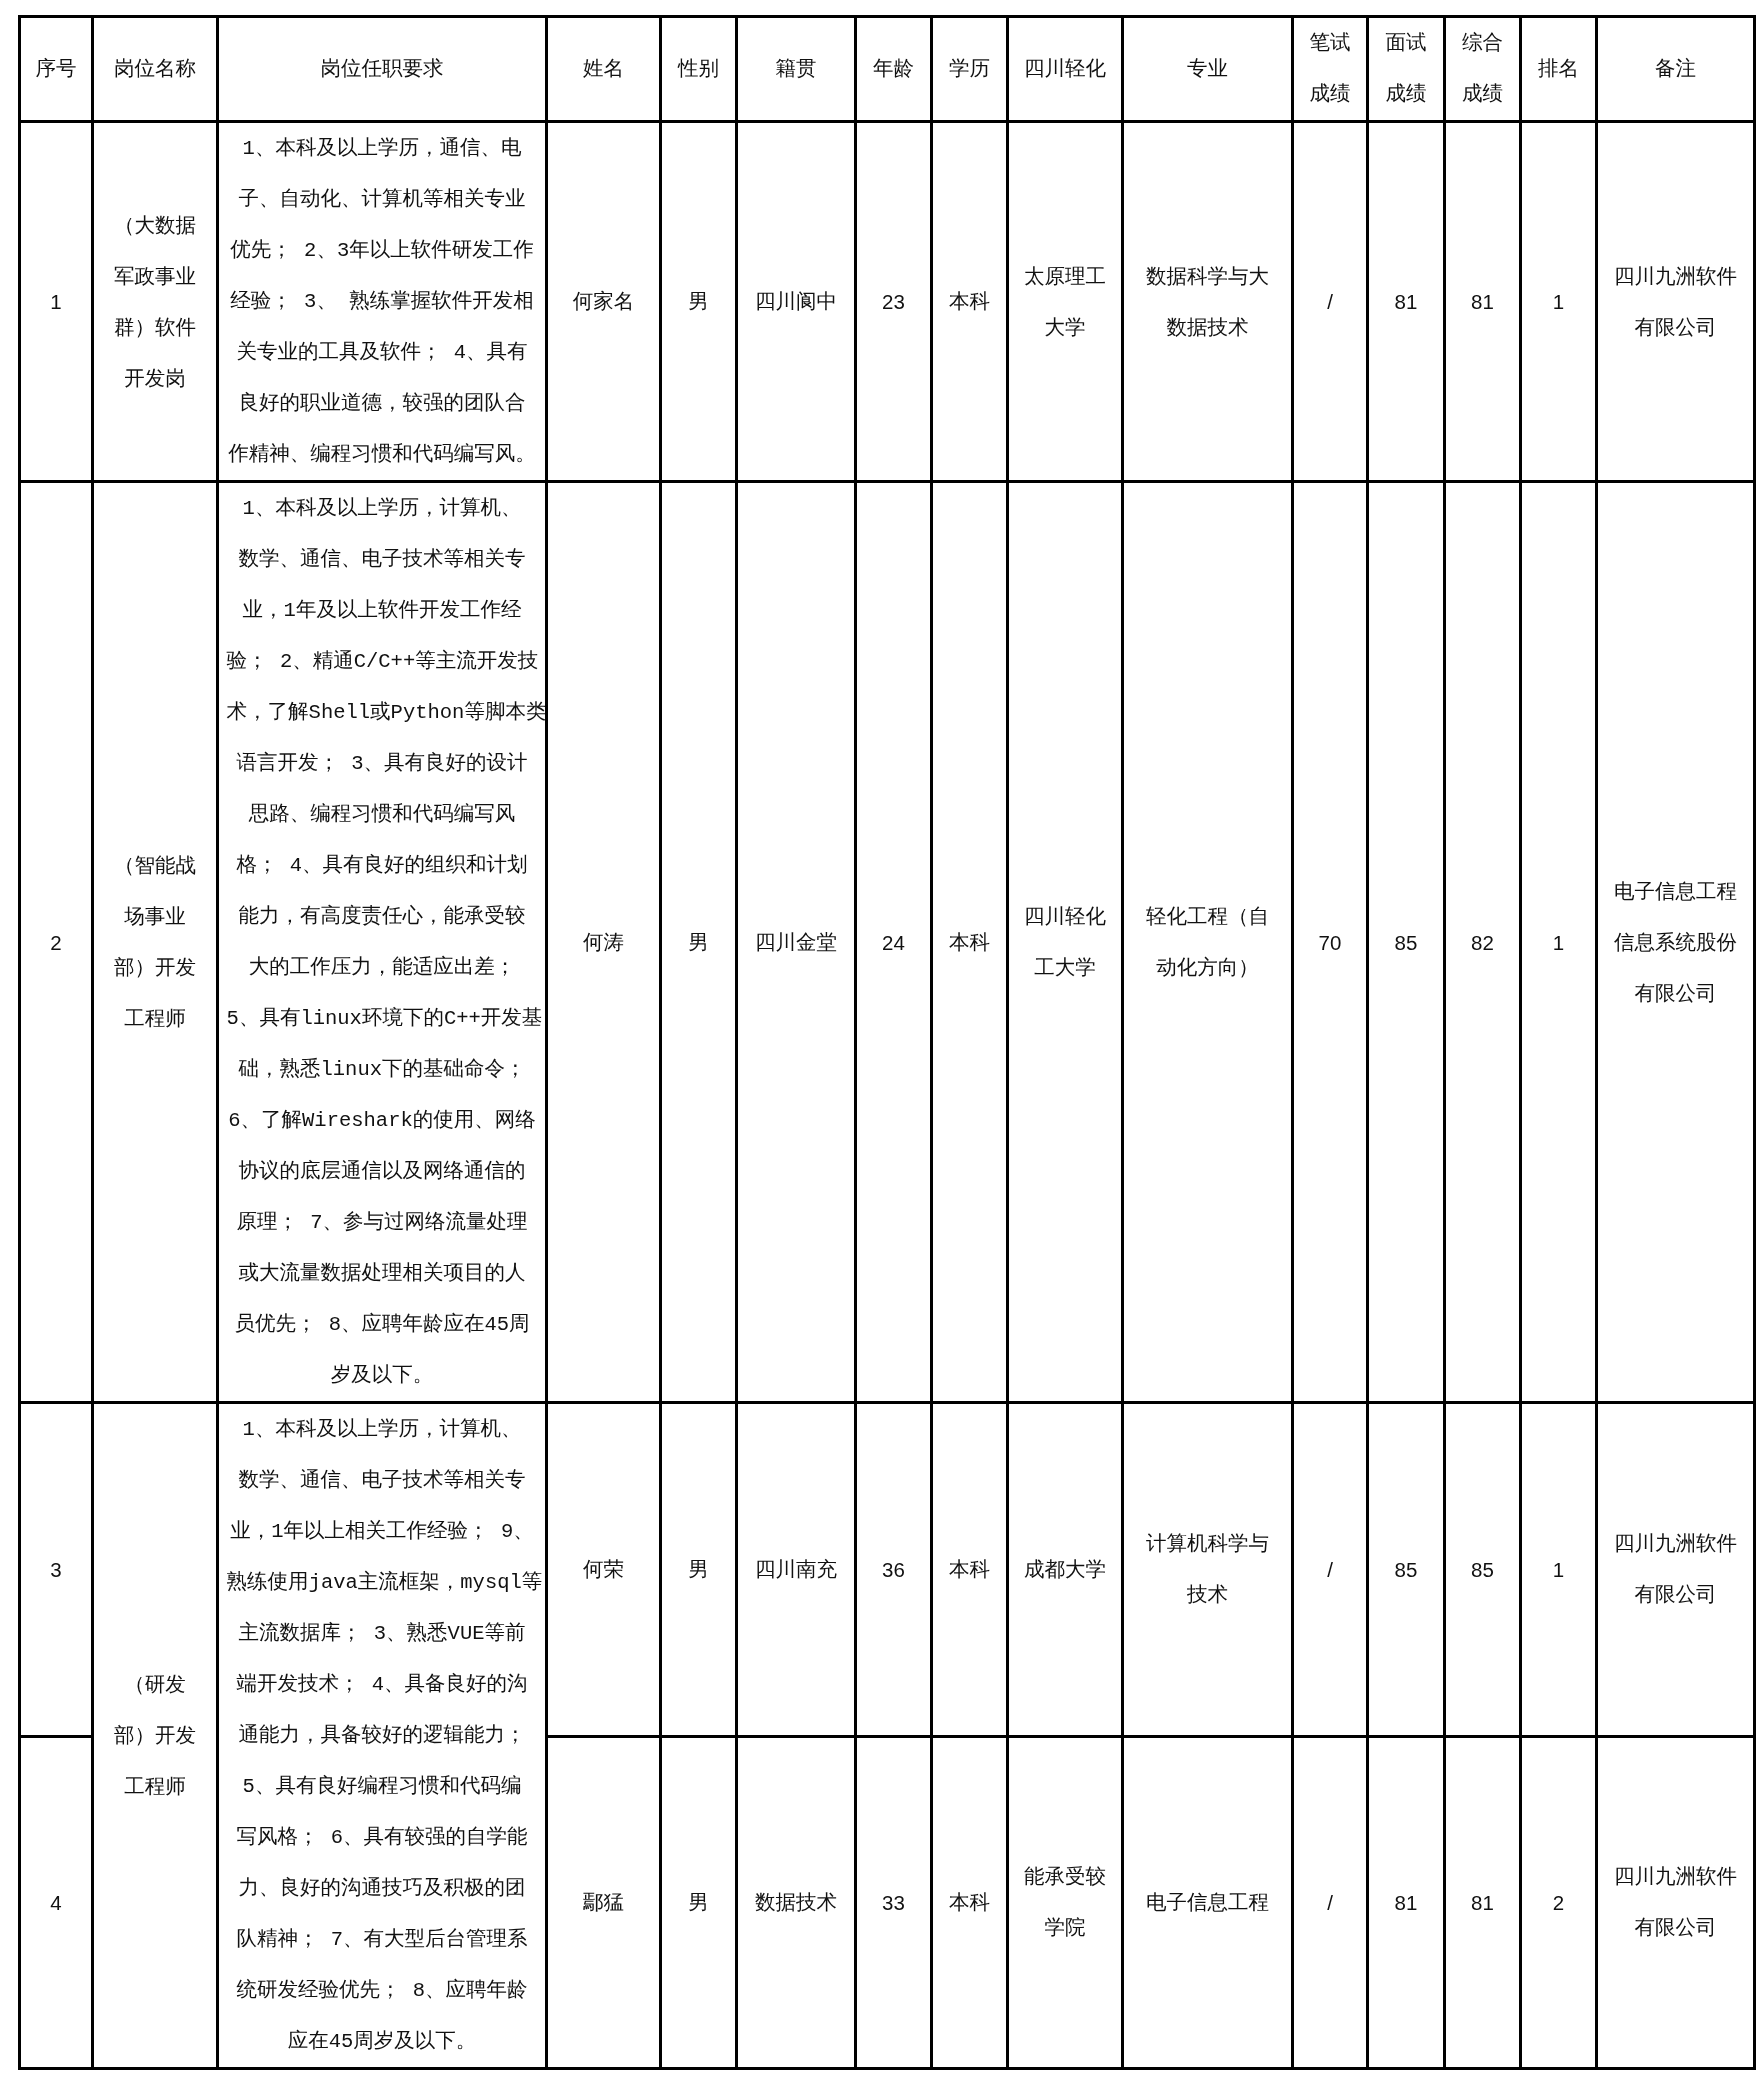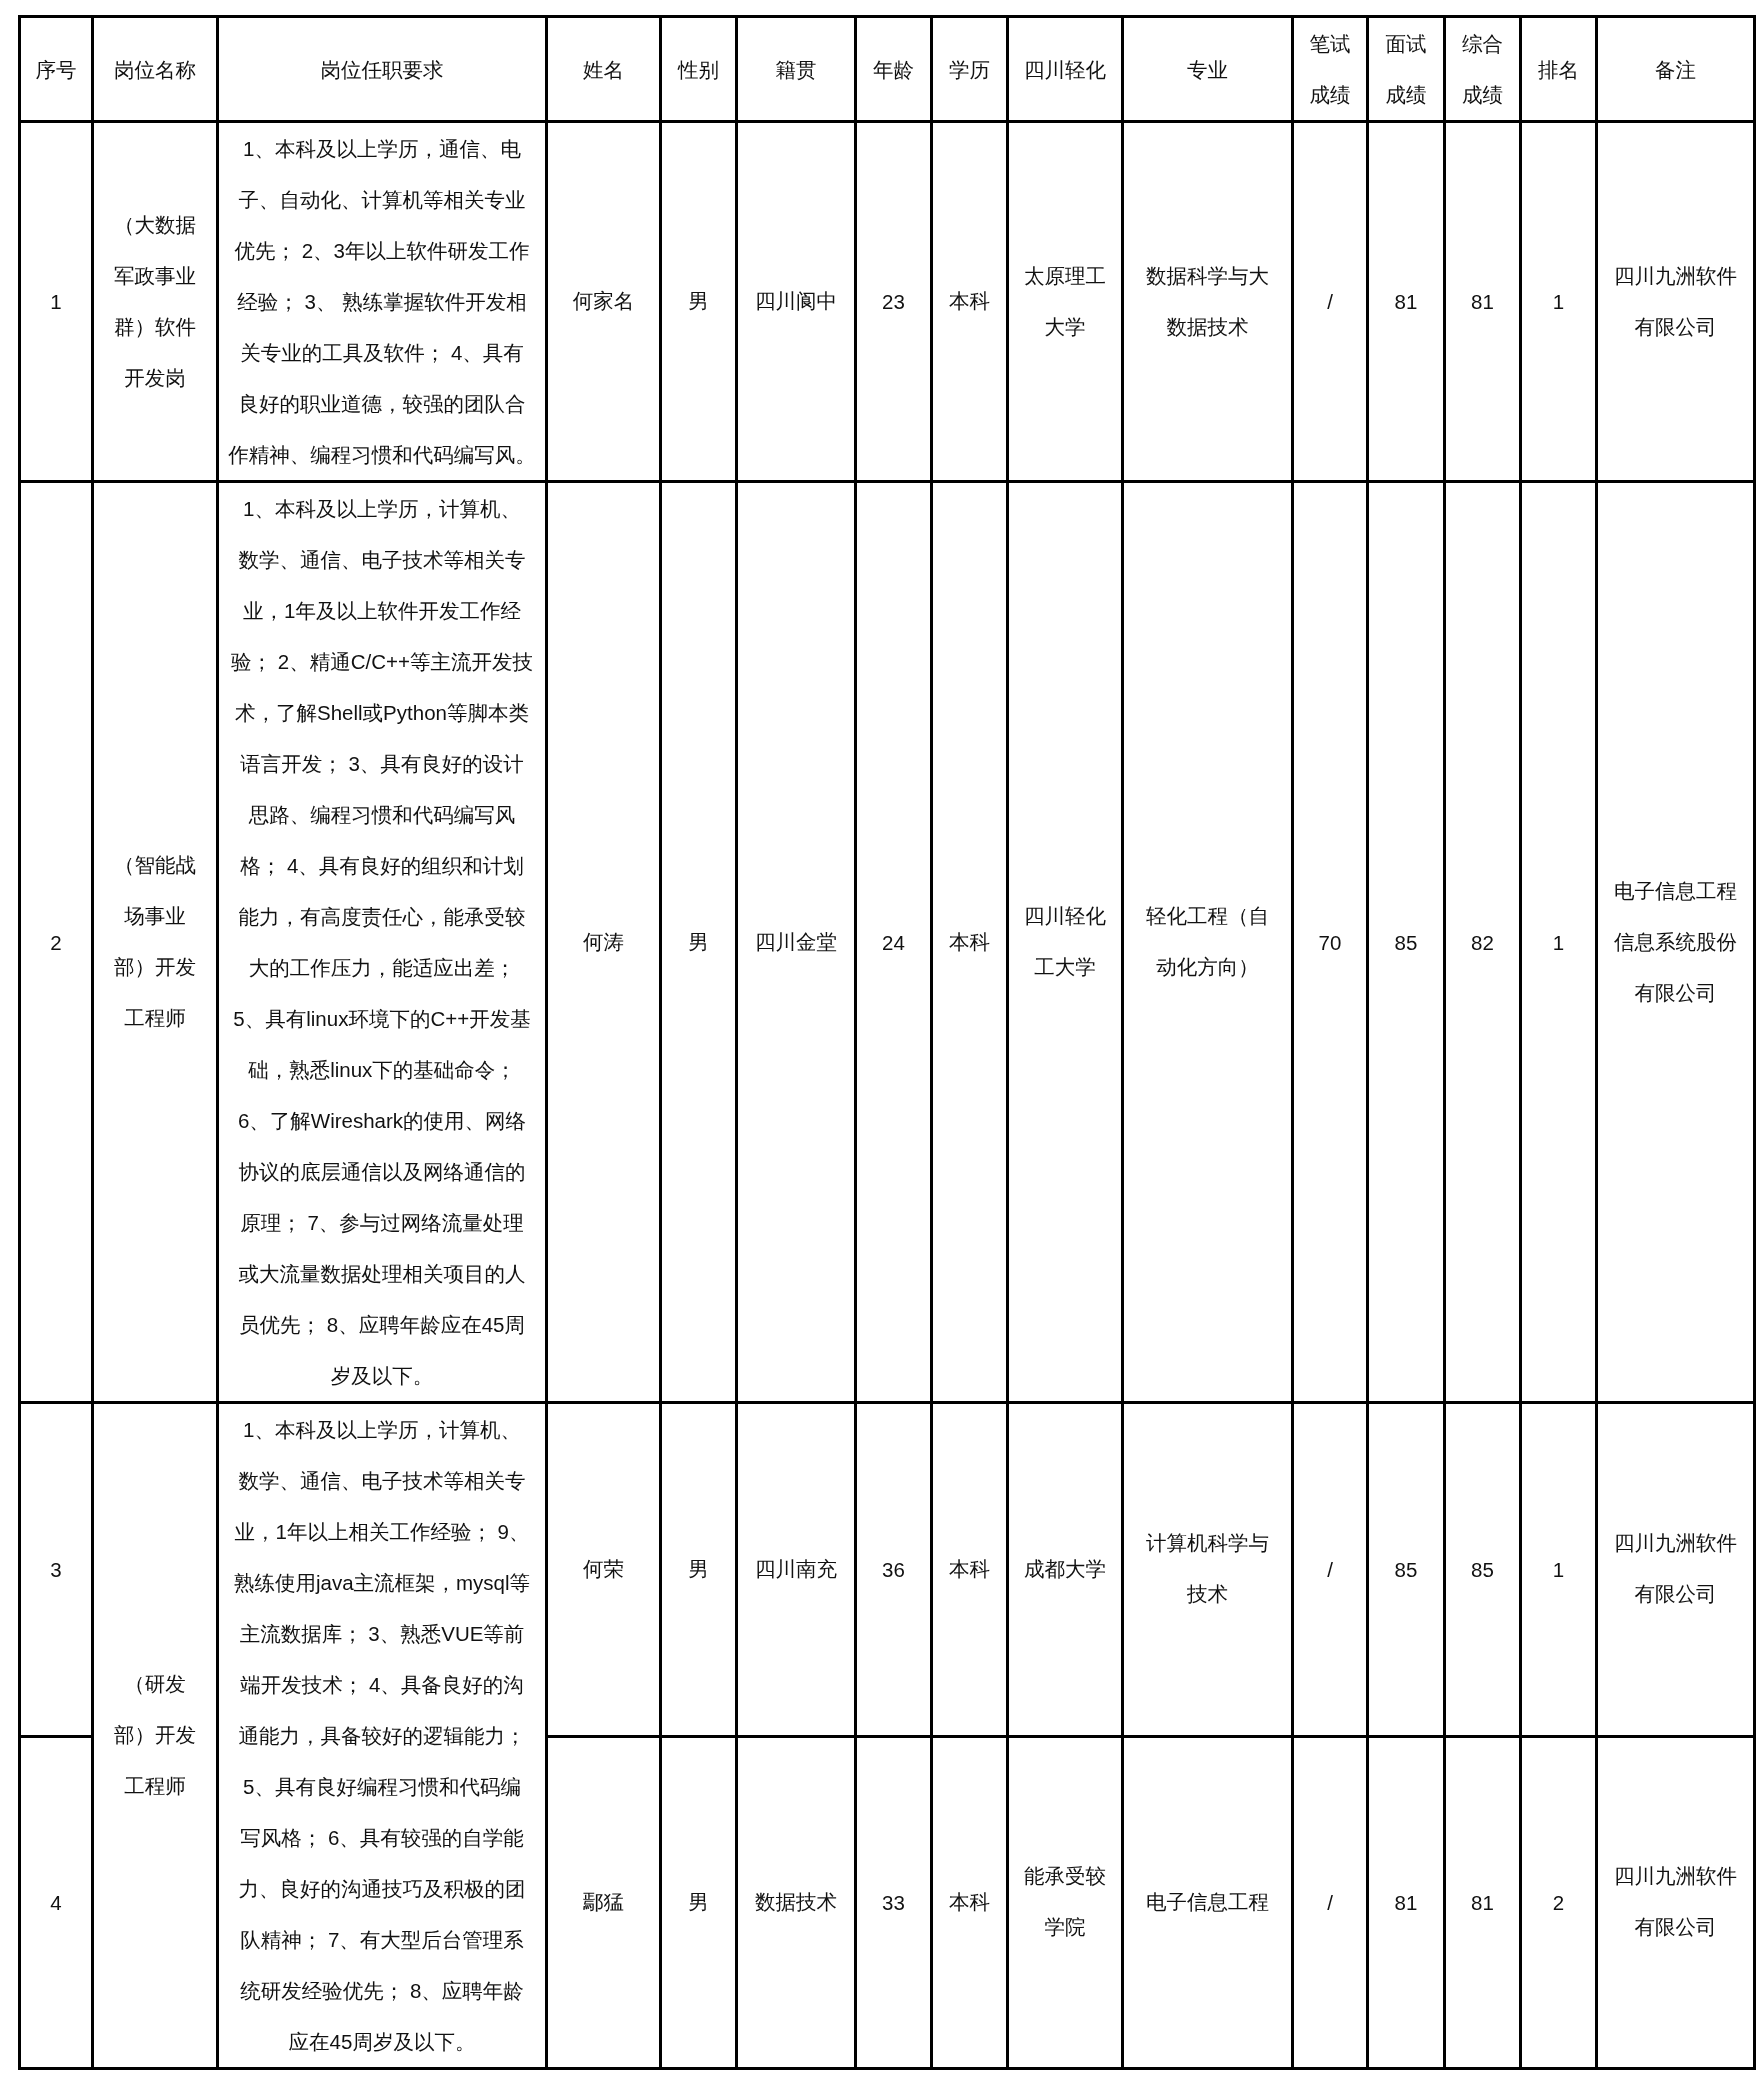--- a/index.html
+++ b/index.html
@@ -13,25 +13,25 @@
   }
   table.sheet td, table.sheet th {
     border: 3px solid #000000;
     text-align: center; vertical-align: middle;
     font-weight: normal;
     font-size: 20.5px; line-height: 51px;
     padding: 0 7.6px;
     word-break: break-all;
     overflow: hidden;
   }
-  table.sheet th { font-family: Liberation Sans, sans-serif; }
+  table.sheet th { font-family: Liberation Mono, monospace; }
   td.req {
     text-align: left; vertical-align: top;
     padding: 3px 10.6px 0 12px;
-    font-family: Liberation Sans, sans-serif;
+    font-family: Liberation Mono, monospace;
     font-size: 20.5px; line-height: 51px;
   }
   td.post { text-align: left; padding: 0 7.6px 0 12px; }
   td.num { font-family: "Liberation Sans", "DejaVu Sans", sans-serif; }
   .line { display: block; white-space: nowrap; }
   tr.hdr { height: 102px; }
   tr.r1 { height: 358px; }
   tr.r2 { height: 920px; }
   tr.r3 { height: 332px; }
   tr.r4 { height: 331px; }

